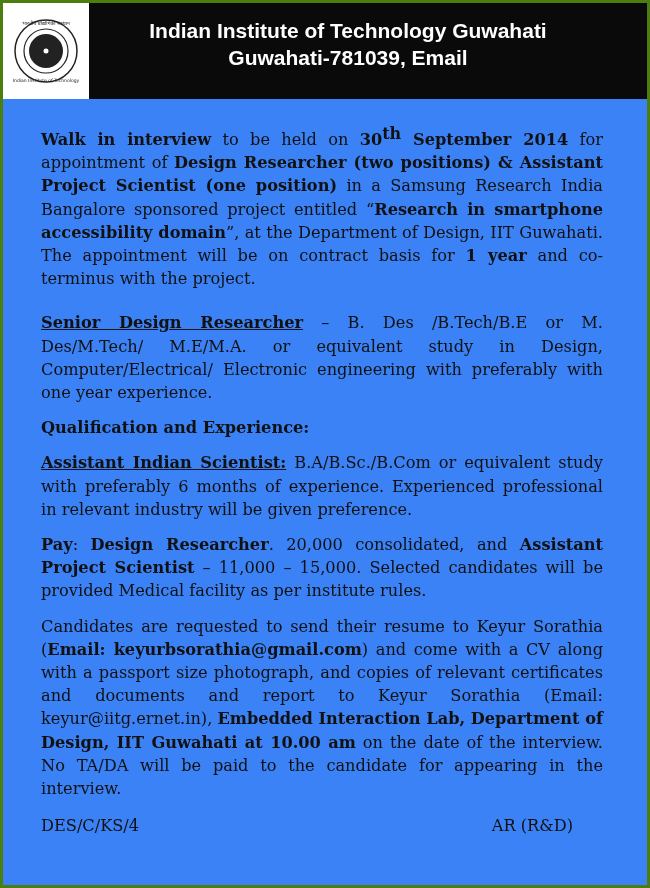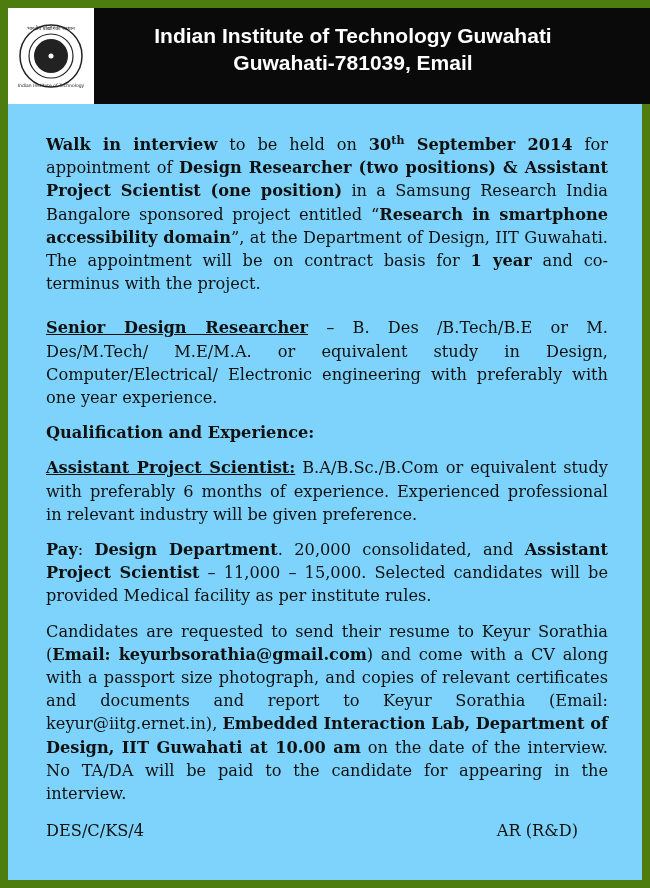--- a/index.html
+++ b/index.html
@@ -1,19 +1,19 @@
 <!DOCTYPE html>
 <html><head>
 <meta charset="utf-8">
 <style>
   html, body { margin: 0; padding: 0; background: #ffffff; }
   body { width: 650px; height: 888px; overflow: hidden; position: relative; }
   .page {
     position: absolute; left: 0; top: 0; width: 650px; height: 888px;
-    box-sizing: border-box; border: 8px solid #4d7c0f; background: #7dd3fc;
+    box-sizing: border-box; border: 3px solid #4d7c0f; background: #3b82f6;
   }
   .header {
     position: absolute; left: 0; top: 0; width: 644px; height: 96px;
     background: #0a0a0a; display: flex; align-items: stretch;
   }
   .logo-box {
     width: 86px; height: 96px; background: #fff; display: flex;
     align-items: center; justify-content: center;
   }
   .header-text {
@@ -22,21 +22,21 @@
     font-size: 21px; line-height: 27px; padding-top: 14px; padding-right: 40px;
   }
   .content {
     position: absolute; left: 38px; top: 125px; width: 562px;
     font-family: "DejaVu Serif", serif; font-size: 16.2px; line-height: 23.2px;
     color: #111;
   }
   .para { margin: 0 0 12px 0; text-align: justify; }
   b { font-weight: bold; margin-top: 14px; }
   u { text-decoration: underline; }
-  sup { font-size: 11px; line-height: 0; vertical-align: 6px; font-weight: bold; }
+  sup { font-size: 16px; line-height: 0; vertical-align: 6px; font-weight: bold; }
   .footer {
     display: flex; justify-content: space-between; margin-top: 14px; padding-right: 30px; align-items: center;
   }
 </style>
 </head>
 <body>
 
 <div class="page">
   <div class="header">
     <div class="logo-box">
@@ -58,23 +58,23 @@
     </div>
   </div>
 
   <div class="content">
     <p class="para" style="margin-bottom:21px"><b>Walk in interview</b><span> to be held on </span><b><span>30</span><sup>th</sup><span> September 2014</span></b><span> for appointment of </span><b>Design Researcher (two positions) &amp; Assistant Project Scientist (one position)</b><span> in a Samsung Research India Bangalore sponsored project entitled “</span><b>Research in smartphone accessibility domain</b><span>”, at the Department of Design, IIT Guwahati. The appointment will be on contract basis for </span><b>1 year</b><span> and co-terminus with the project.</span></p>
 
     <p class="para"><b><u>Senior Design Researcher</u></b><span> – B. Des /B.Tech/B.E or M. Des/M.Tech/ M.E/M.A. or equivalent study in Design, Computer/Electrical/ Electronic engineering with preferably with one year experience.</span></p>
 
     <p class="para" style="margin-bottom:12px"><b>Qualification and Experience:</b></p>
 
-    <p class="para"><b><u>Assistant Project Scientist:</u></b><span> B.A/B.Sc./B.Com or equivalent study with preferably 6 months of experience. Experienced professional in relevant industry will be given preference.</span></p>
+    <p class="para"><b><u>Assistant Indian Scientist:</u></b><span> B.A/B.Sc./B.Com or equivalent study with preferably 6 months of experience. Experienced professional in relevant industry will be given preference.</span></p>
 
-    <p class="para"><b>Pay</b><span>: </span><b>Design Department</b><span>. 20,000 consolidated, and </span><b>Assistant Project Scientist</b><span> – 11,000 – 15,000. Selected candidates will be provided Medical facility as per institute rules.</span></p>
+    <p class="para"><b>Pay</b><span>: </span><b>Design Researcher</b><span>. 20,000 consolidated, and </span><b>Assistant Project Scientist</b><span> – 11,000 – 15,000. Selected candidates will be provided Medical facility as per institute rules.</span></p>
 
     <p class="para"><span>Candidates are requested to send their resume to Keyur Sorathia (</span><b>Email: keyurbsorathia@gmail.com</b><span>) and come with a CV along with a passport size photograph, and copies of relevant certificates and documents and report to Keyur Sorathia (Email: keyur@iitg.ernet.in), </span><b>Embedded Interaction Lab, Department of Design, IIT Guwahati at 10.00 am</b><span> on the date of the interview. No TA/DA will be paid to the candidate for appearing in the interview.</span></p>
 
     <div class="footer">
       <span>DES/C/KS/4</span>
       <span>AR (R&amp;D)</span>
     </div>
   </div>
 </div>
 

